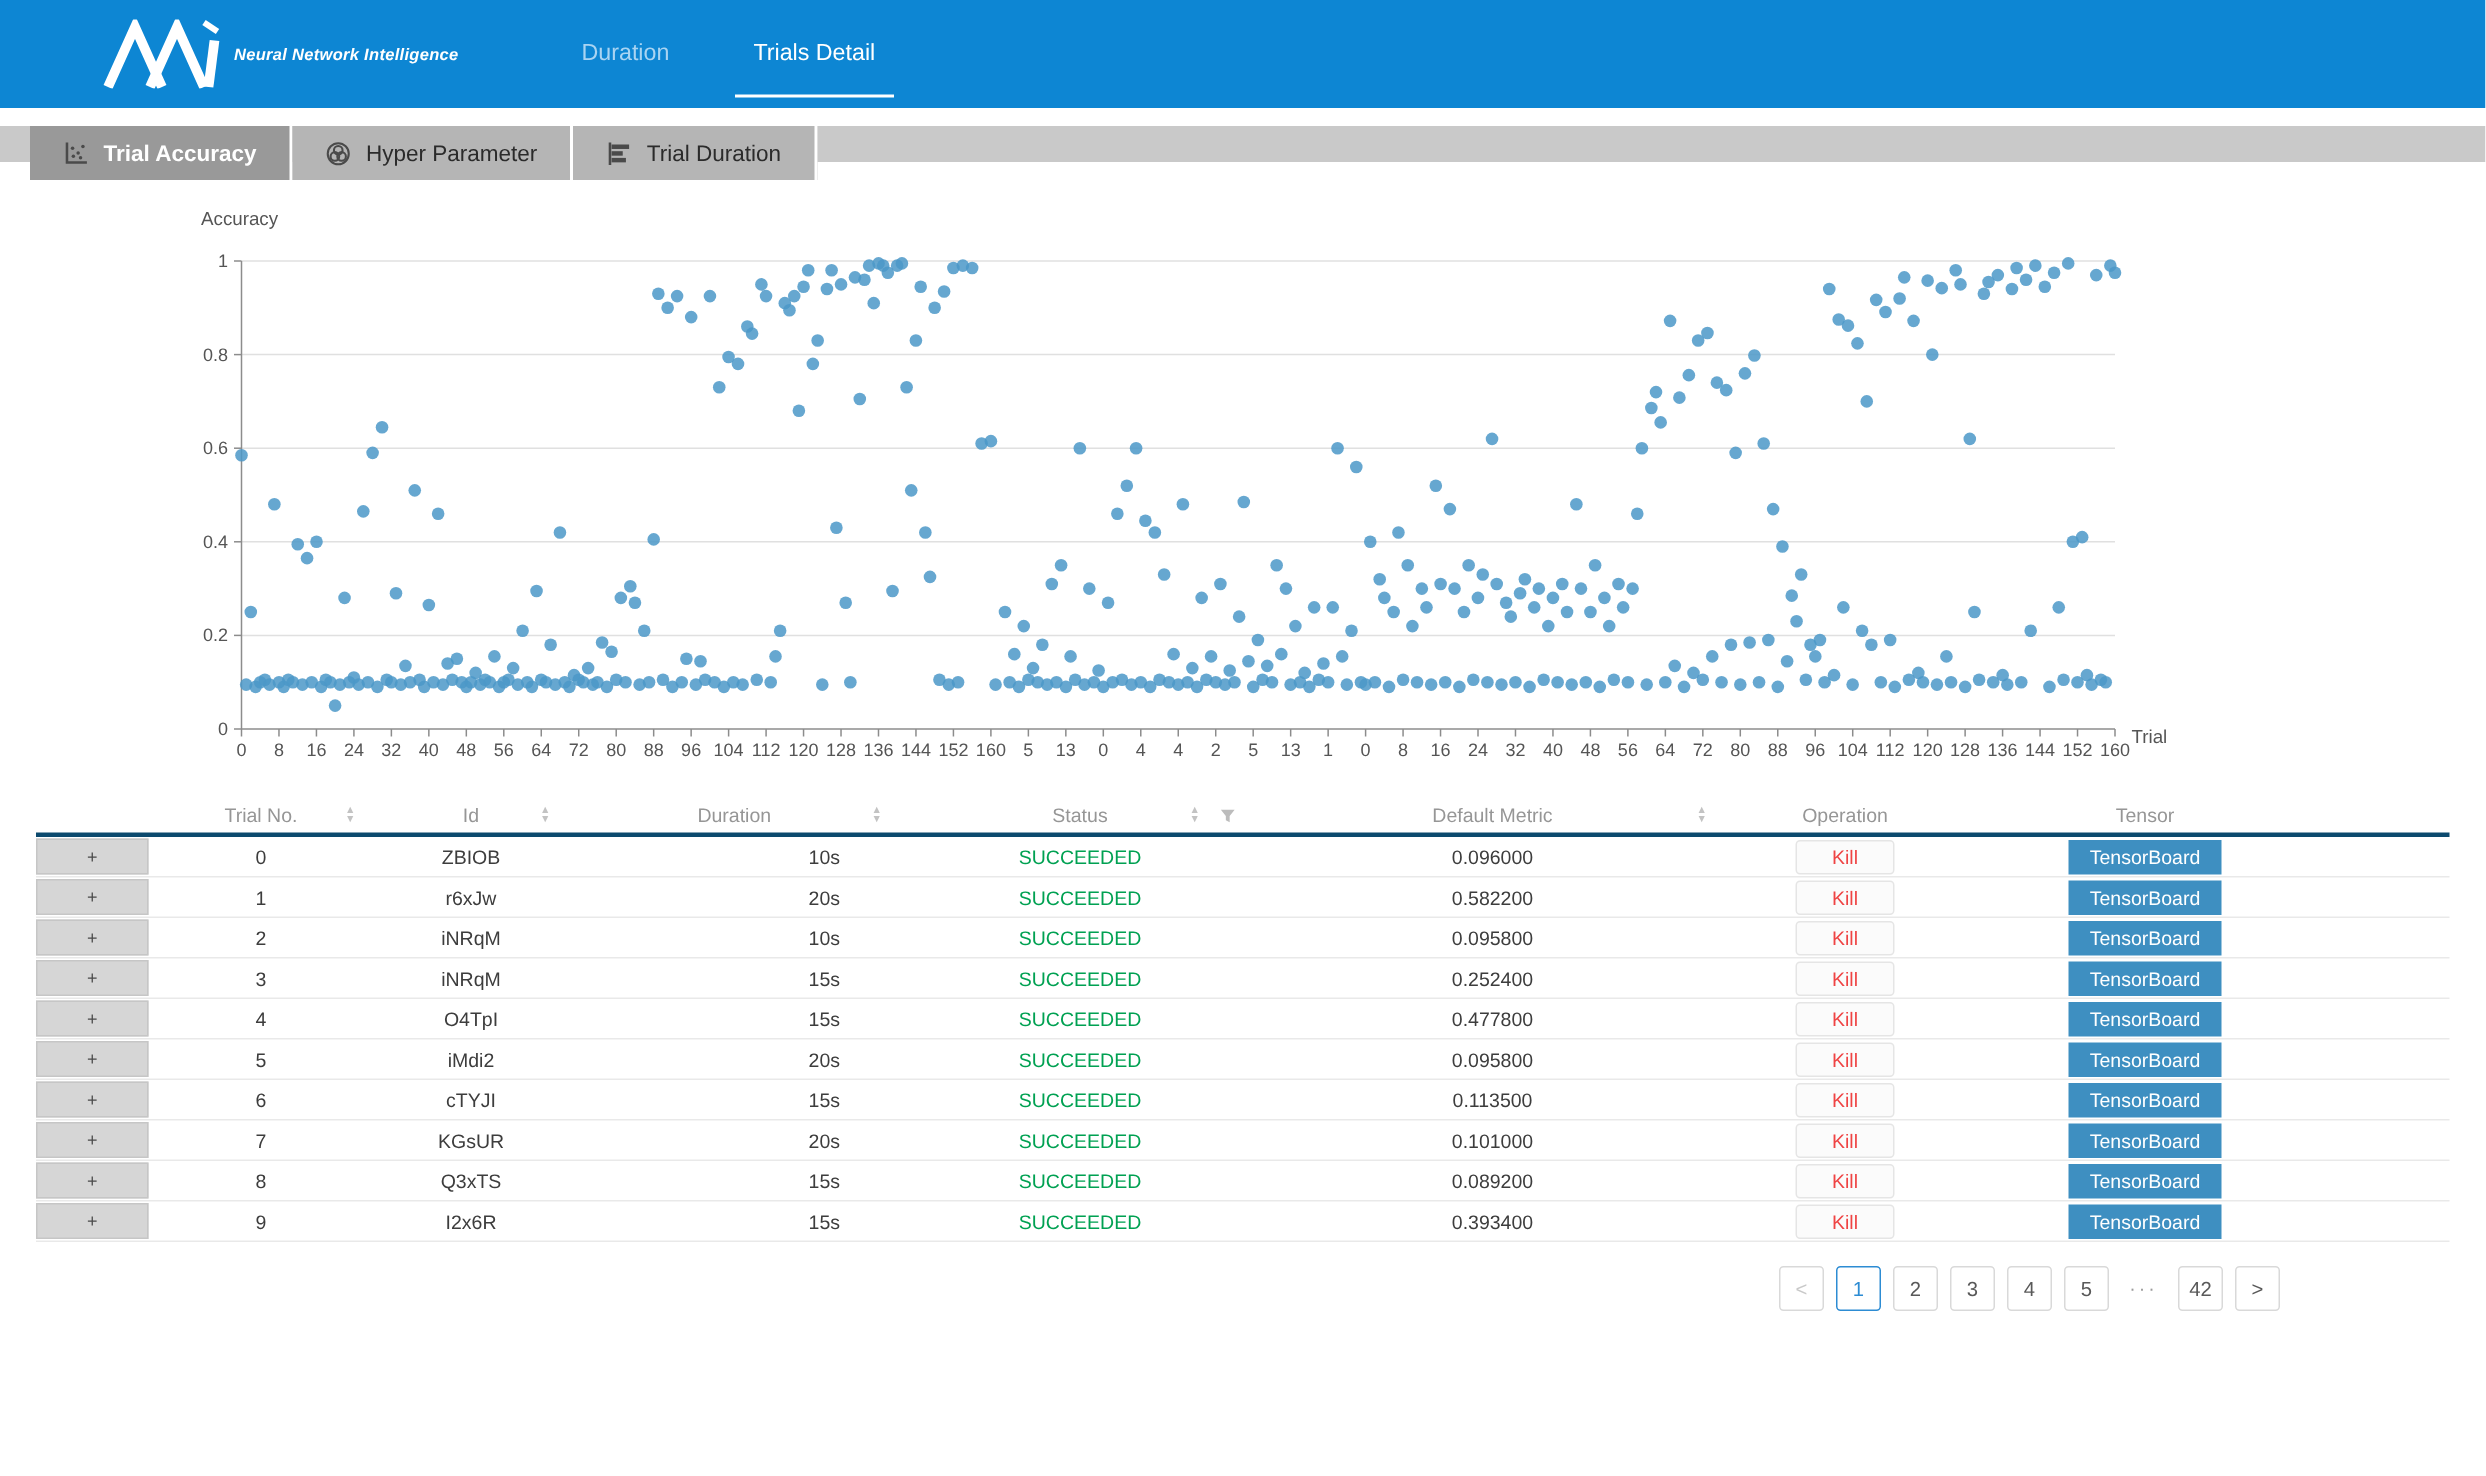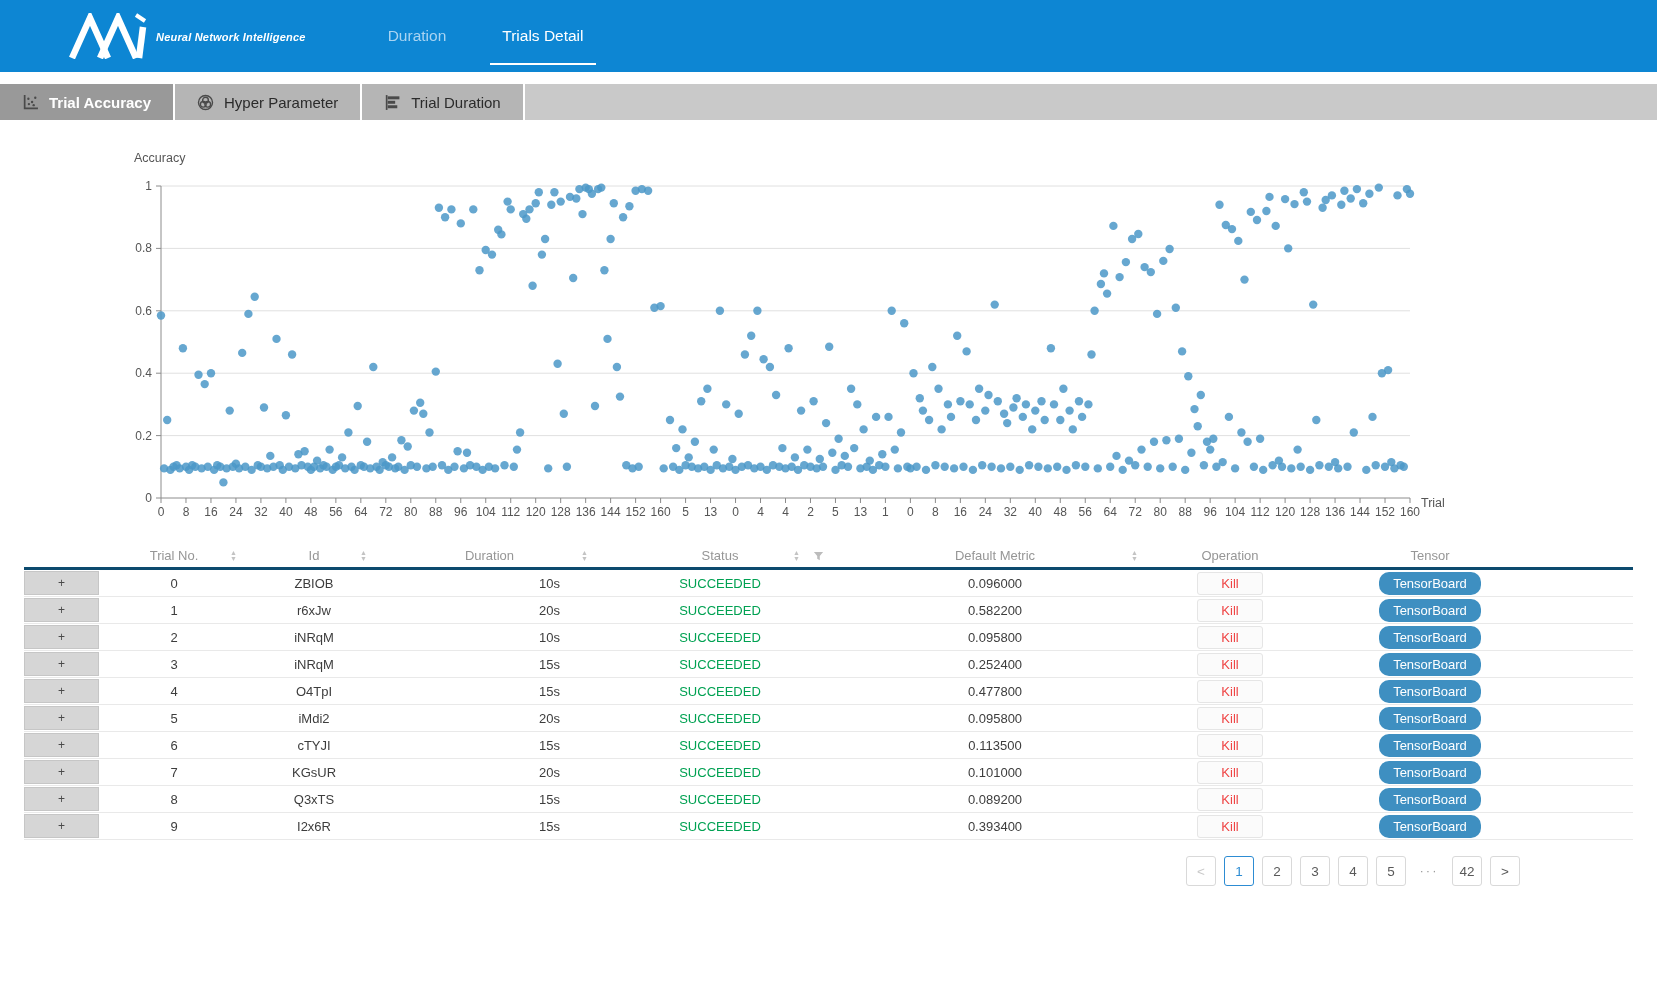--- a/index.html
+++ b/index.html
@@ -11,21 +11,21 @@
   .logo { margin-left:64px; display:flex; flex-direction:row; align-items:center; justify-content:center;font-style:italic; }
   .logo-mark { display:block; }
   .logo-text { color:#fff; font-size:11px; font-weight:bold; letter-spacing:.2px; margin-top:2px; }
   .nav { display:flex; margin-left:40px; }
   .nav-item { position:relative; display:flex; align-items:center; padding:0 14px; margin-left:28px;
               font-size:15.5px; color:#a9d4f2; cursor:pointer; }
   .nav-item.active { color:#ffffff; }
   .nav-item.active::after { content:""; position:absolute; left:2px; right:2px; bottom:7px; height:2px; background:#fff; }
 
   
-  .view-tabs { margin-top:12px; height:36px; background:#c9c9c9; display:flex; }
+  .view-tabs { margin-top:12px; height:24px; background:#c9c9c9; display:flex;padding-left:20px; }
   .vtab { height:36px; display:flex; align-items:center; gap:10px; padding:0 22px;
           background:#b5b5b5; border-right:2px solid #ffffff; font-size:15px; color:#2b2b2b; cursor:pointer; }
   .vtab.active { background:#999999; color:#ffffff; font-weight:bold; }
   .vtab .ticon { width:17px; height:17px; color:#4a4a4a; display:flex; }
   .vtab .ticon svg { width:17px; height:17px; }
 
   
   .chart-wrap { margin-top:16px; }
   #scatter-svg { display:block; }
   #scatter-svg text { font-family:"Liberation Sans", sans-serif; }
@@ -49,21 +49,21 @@
   .cell.right { justify-content:flex-end; padding-right:40px; }
   .col-exp { width:75px; } .col-no { width:150px; } .col-id { width:130px; } .col-dur { width:221px; }
   .col-status { width:240px; } .col-metric { width:310px; } .col-op { width:160px; } .col-tensor { width:240px; }
   .col-sp { flex:1; }
   .cell-exp { padding:1px 0; }
   .exp-btn { width:75px; height:24px; background:#d6d6d6; border:1px solid #c6c6c6; display:flex; align-items:center;
              justify-content:center; font-size:12px; color:#4a4a4a; cursor:pointer; }
   .status-succeeded { color:#00a152; }
   .kill-btn { width:66px; height:23px; background:#fbfbfb; border:1px solid #e5e5e5; border-radius:3px;
               color:#ef4444; font-size:13px; display:flex; align-items:center; justify-content:center; }
-  .tb-btn { width:102px; height:23px; background:#3e8fc1; border:none; border-radius:10px; color:#fff;
+  .tb-btn { width:102px; height:23px; background:#3e8fc1; border:none; border-radius:0; color:#fff;
             font-size:13px; display:flex; align-items:center; justify-content:center; cursor:pointer; }
 
   
   .pagination { margin-top:16px; display:flex; justify-content:flex-end; padding-right:137px; gap:8px; }
   .pg-btn { min-width:30px; height:30px; border:1px solid #d9d9d9; border-radius:3px; background:#fff;
             display:flex; align-items:center; justify-content:center; font-size:13.5px; color:#595959; cursor:pointer; }
   .pg-btn.active { border-color:#2d8cd3; color:#2d8cd3; }
   .pg-btn.disabled { color:#c9c9c9; }
   .pg-ellipsis { min-width:30px; height:30px; display:flex; align-items:flex-end; justify-content:center;
                  color:#9b9b9b; font-size:13px; letter-spacing:2px; padding-bottom:8px; }

